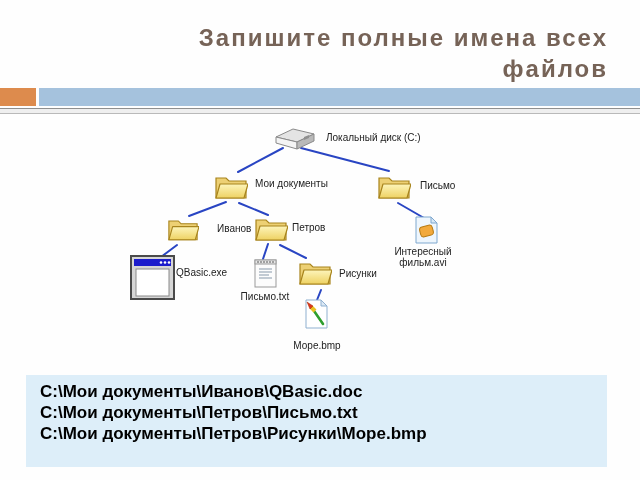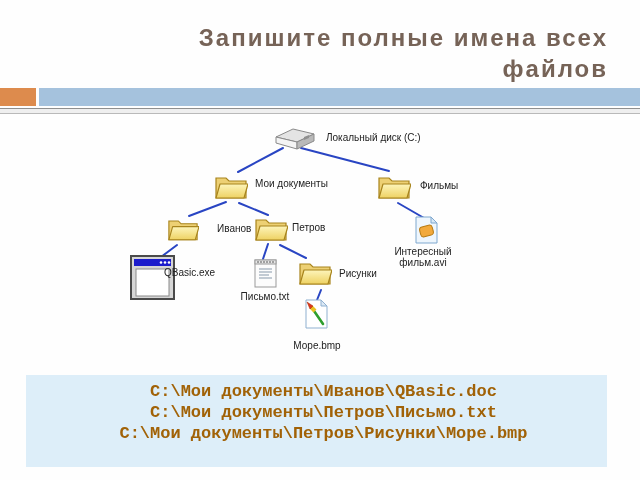--- a/index.html
+++ b/index.html
@@ -26,22 +26,22 @@
     position:absolute;font-size:10px;color:#222;white-space:nowrap;
     font-family:"Liberation Sans",sans-serif;
   }
   .nlabel.center{text-align:center;}
   
   .answers{
     position:absolute;left:26px;top:375px;width:581px;height:92px;
     background:#ddeef9;box-sizing:border-box;padding:6px 0 0 14px;
   }
   .answers .line{
-    font-family:Liberation Mono, monospace;font-weight:bold;
-    font-size:17px;line-height:21px;color:#a16207;white-space:nowrap;text-align:center;
+    font-family:Liberation Sans, sans-serif;font-weight:bold;
+    font-size:17px;line-height:21px;color:#000000;white-space:nowrap;
   }
   .defs-hidden{position:absolute;width:0;height:0;overflow:hidden;}
 </style>
 </head>
 <body>
 
 <div class="slide">
 
   <svg class="defs-hidden" aria-hidden="true">
     <defs>
@@ -126,36 +126,36 @@
   <span class="nlabel" style="left:326px;top:132px">Локальный диск (C:)</span>
 
   <svg class="node-icon" style="left:214px;top:171px;width:34px;height:30px">
       <use href="#sym-folder"></use>
     </svg>
   <span class="nlabel" style="left:255px;top:178px">Мои документы</span>
 
   <svg class="node-icon" style="left:377px;top:171px;width:34px;height:30px">
       <use href="#sym-folder"></use>
     </svg>
-  <span class="nlabel" style="left:420px;top:180px">Фильмы</span>
+  <span class="nlabel" style="left:420px;top:180px">Письмо</span>
 
   <svg class="node-icon" style="left:167px;top:214px;width:32px;height:29px">
       <use href="#sym-folder"></use>
     </svg>
   <span class="nlabel" style="left:217px;top:223px">Иванов</span>
 
   <svg class="node-icon" style="left:254px;top:213px;width:34px;height:30px">
       <use href="#sym-folder"></use>
     </svg>
   <span class="nlabel" style="left:292px;top:222px">Петров</span>
 
   <svg class="node-icon" style="left:130px;top:255px;width:45px;height:45px">
       <use href="#sym-window"></use>
     </svg>
-  <span class="nlabel" style="left:164px;top:267px">QBasic.exe</span>
+  <span class="nlabel" style="left:176px;top:267px">QBasic.exe</span>
 
   <svg class="node-icon" style="left:253px;top:257px;width:25px;height:32px">
       <use href="#sym-note"></use>
     </svg>
   <span class="nlabel center" style="left:238px;top:291px;width:54px">Письмо.txt</span>
 
   <svg class="node-icon" style="left:298px;top:257px;width:34px;height:30px">
       <use href="#sym-folder"></use>
     </svg>
   <span class="nlabel" style="left:339px;top:268px">Рисунки</span>

